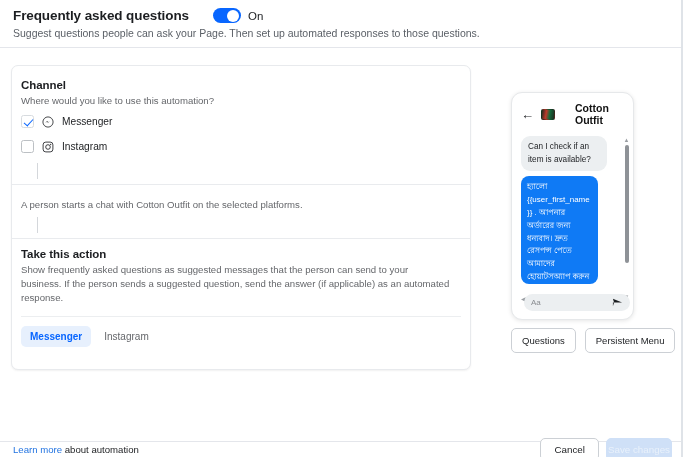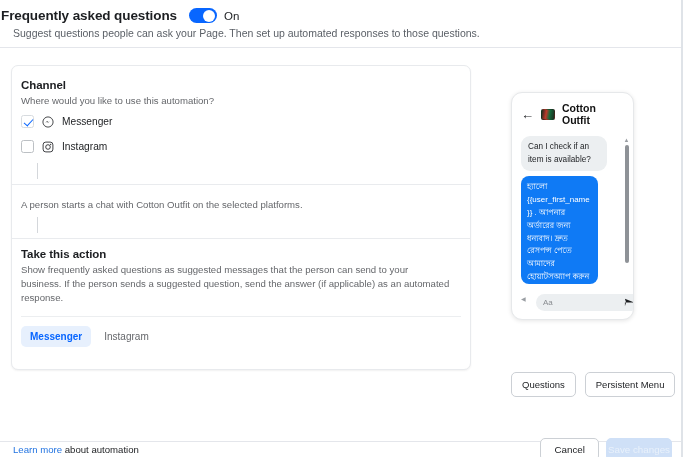--- a/index.html
+++ b/index.html
@@ -21,22 +21,22 @@
 
   
   .header {
     position: absolute; left: 0; top: 0;
     width: 683px; height: 48px;
     background: #ffffff;
     border-bottom: 1px solid #e4e6eb;
   }
   .header-row {
     display: flex; align-items: center;
-    padding: 8px 0 0 1px;
-    gap: 12px;
+    padding: 8px 0 0 13px;
+    gap: 24px;
   }
   .header-title {
     font-size: 13.5px;
     font-weight: bold;
     color: #1c1e21;
     letter-spacing: -0.1px;
   }
   .toggle-wrap { display: flex; align-items: center; gap: 7px; }
   .toggle {
     width: 28px; height: 15px;
@@ -189,20 +189,21 @@
   .avatar {
     width: 14px; height: 11px;
     border-radius: 2px;
     background: linear-gradient(100deg,#1d2b1f 0%,#c0392b 35%,#146b3a 62%,#1d2b1f 100%);
     flex: 0 0 auto;
     border: 0.5px solid #00000022;
   }
   .phone-name {
     font-size: 10.5px; font-weight: bold;
     color: #111;
+    margin-left: 13px;
   }
   .phone-body {
     position: relative;
     padding: 3px 8px 0 9px;
     height: 170px;
     overflow: hidden;
   }
   .bubble-in {
     background: #eceff1;
     color: #1c1e21;
@@ -244,21 +245,21 @@
   .hscroll {
     position: absolute;
     left: 9px; right: 16px; bottom: 1px;
     height: 7px;
     display: flex; justify-content: space-between;
     align-items: center;
     font-size: 6px; color: #9a9ea3;
   }
   .phone-input {
     position: absolute;
-    left: 24px; bottom: 8px;
+    left: 12px; bottom: 8px;
     width: 106px; height: 17px;
     background: #eceff1;
     border-radius: 9px;
     display: flex; align-items: center;
     padding: 0 7px;
   }
   .phone-input .ph {
     font-size: 8px; color: #8a8d91;
     flex: 1 1 auto;
   }
@@ -271,21 +272,20 @@
   }
   .pv-btn {
     padding: 6px 10px;
     font-size: 9.5px;
     color: #1c1e21;
     background: #fff;
     border: 1px solid #ccd0d5;
     border-radius: 5px;
     cursor: pointer;
     white-space: nowrap;
-    margin-top: 44px;
   }
 
   
   .footer {
     position: absolute;
     left: 0; bottom: 0;
     width: 683px; height: 16px;
     background: #ffffff;
     border-top: 1px solid #e4e6eb;
     display: flex; align-items: center;

